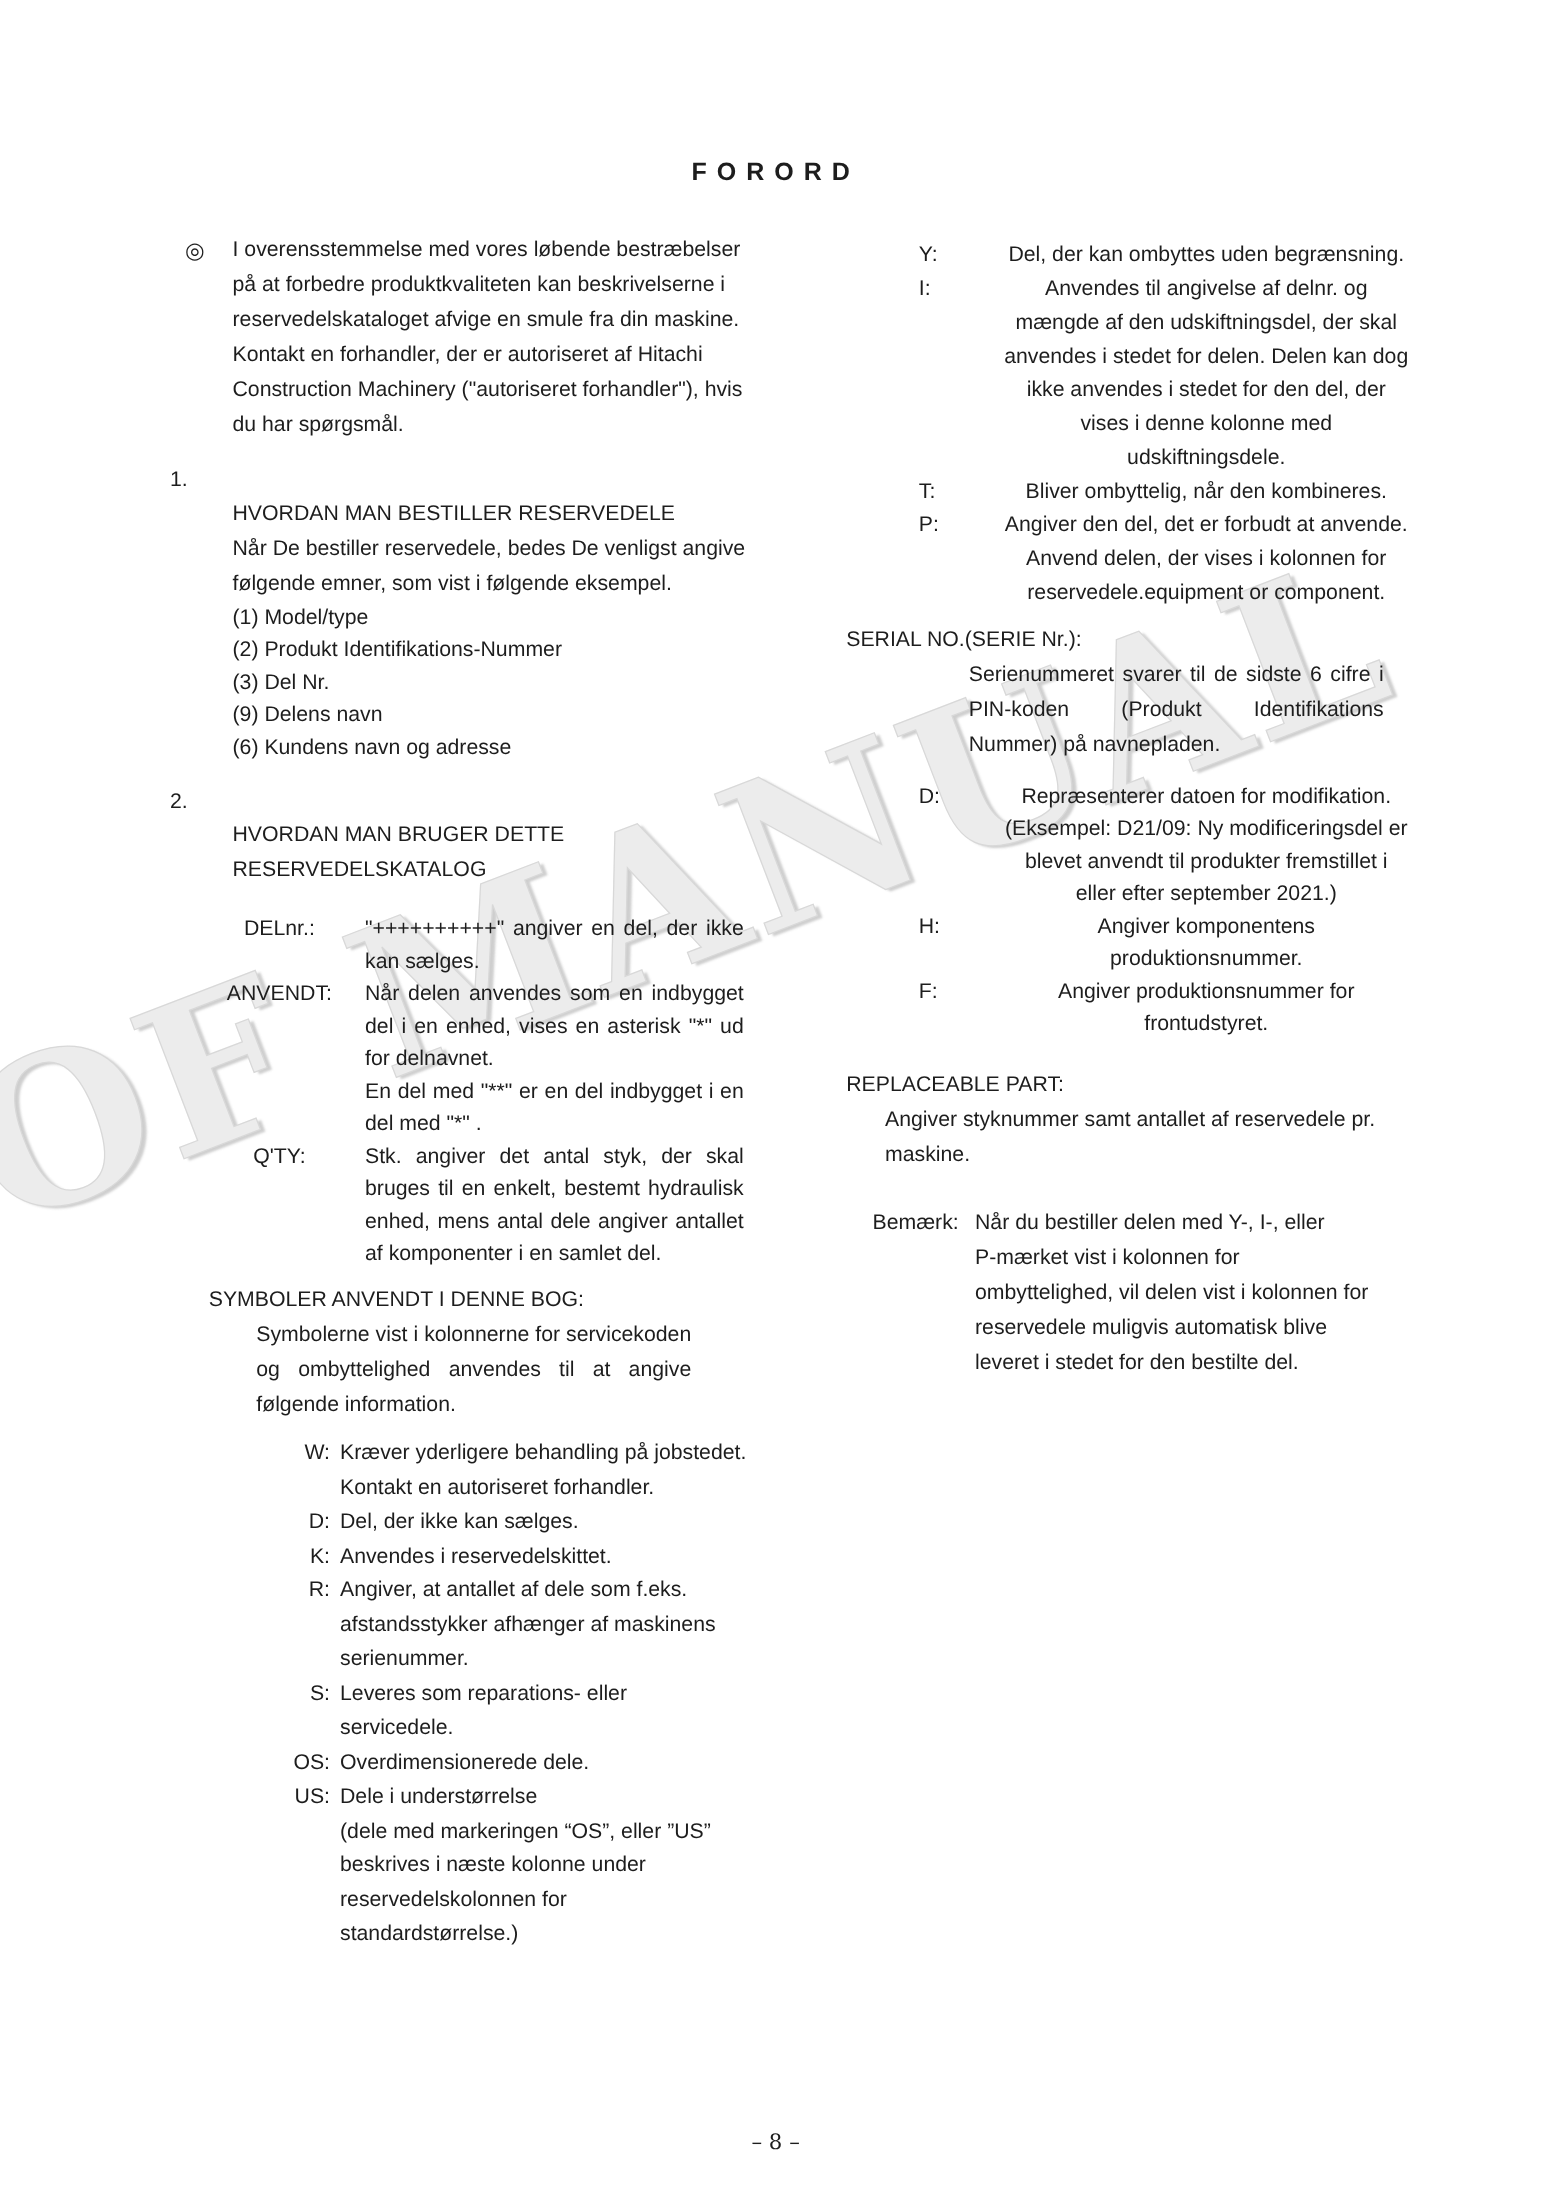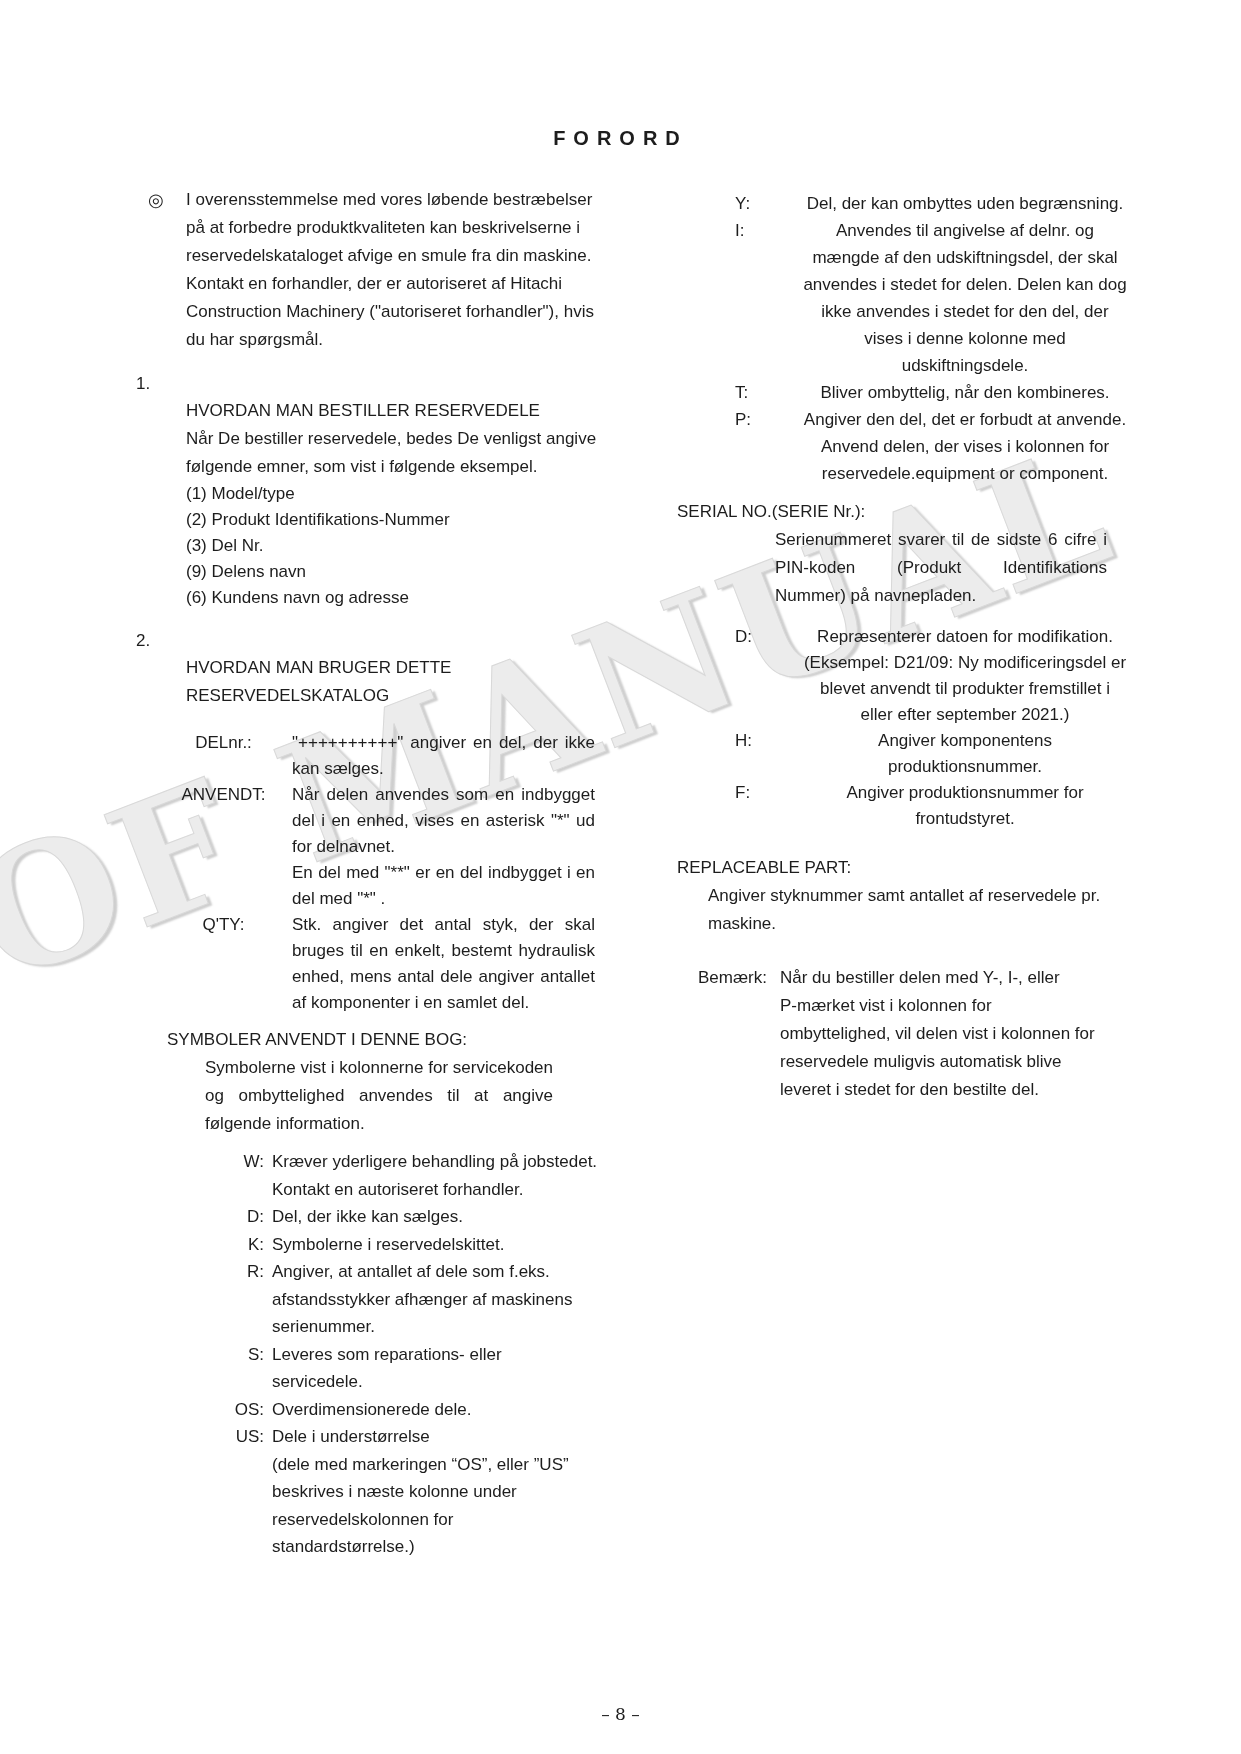--- a/index.html
+++ b/index.html
@@ -158,21 +158,21 @@
 Kontakt en autoriseret forhandler.</div>
         </div>
 
         <div class="sym-row">
           <div class="sym-code">D:</div>
           <div class="sym-desc">Del, der ikke kan sælges.</div>
         </div>
 
         <div class="sym-row">
           <div class="sym-code">K:</div>
-          <div class="sym-desc">Symbolerne i reservedelskittet.</div>
+          <div class="sym-desc">Anvendes i reservedelskittet.</div>
         </div>
 
         <div class="sym-row">
           <div class="sym-code">R:</div>
           <div class="sym-desc">Angiver, at antallet af dele som f.eks.
 afstandsstykker afhænger af maskinens
 serienummer.</div>
         </div>
 
         <div class="sym-row">

